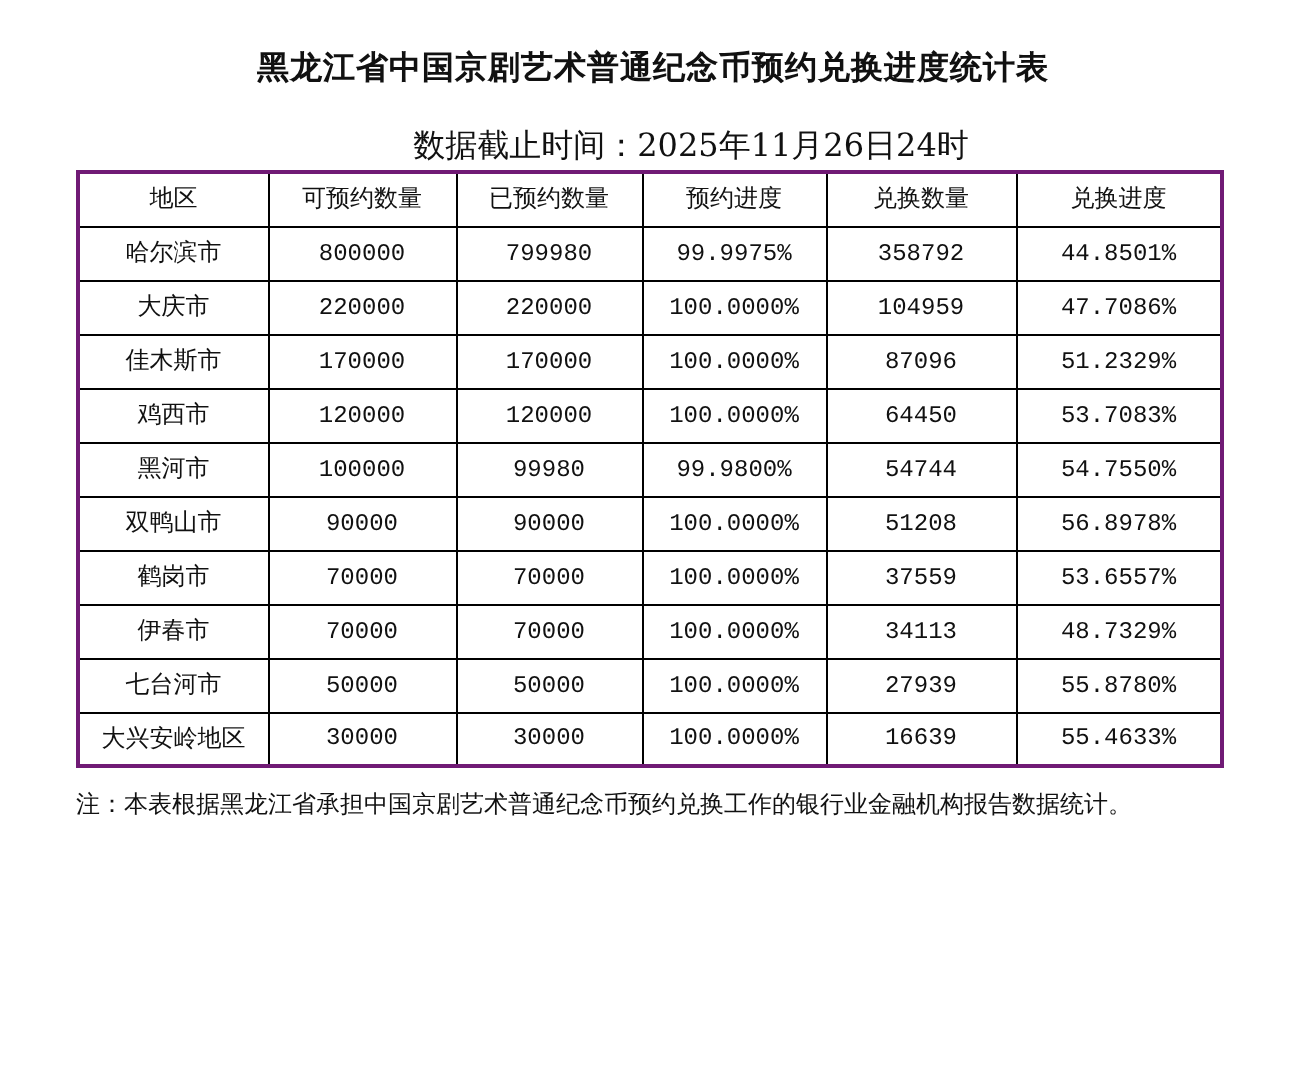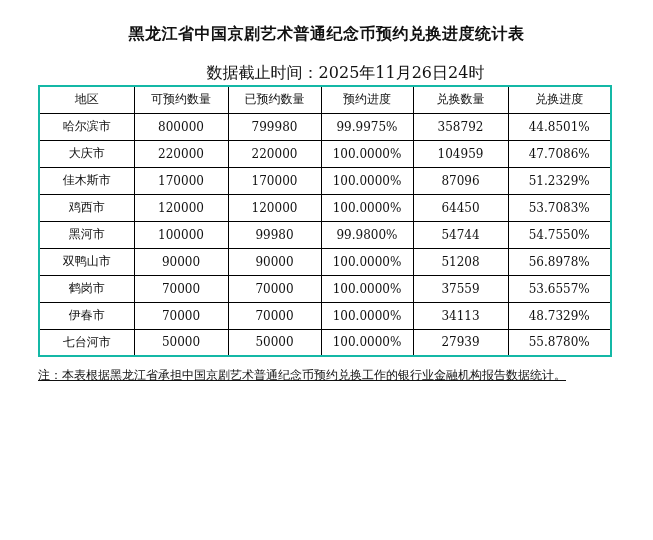--- a/index.html
+++ b/index.html
@@ -26,23 +26,24 @@
   }
   .meta-line {
     margin: 22px 0 0 38px;
     font-size: 16px;
     line-height: 14px;
     text-align: center;
   }
   table.stats {
     margin: 5px 0 0 38px;
     border-collapse: collapse;
-    border: 2px solid #14b8a6;
+    border: 2px solid #701a75;
     table-layout: fixed;
     width: 572px;
+    font-family: Liberation Mono, monospace;
   }
   table.stats th,
   table.stats td {
     border: 1px solid #000000;
     font-size: 12px;
     font-weight: normal;
     text-align: center;
     vertical-align: middle;
     height: 27px;
     padding: 0 2px;
@@ -52,21 +53,20 @@
   col.c0 { width: 95px; }
   col.c1 { width: 94px; }
   col.c2 { width: 93px; }
   col.c3 { width: 92px; }
   col.c4 { width: 95px; }
   col.c5 { width: 103px; }
   .footnote {
     margin: 11px 0 4px 38px;
     font-size: 12px;
     line-height: 14px;
-    text-decoration: underline;
   }
 </style>
 </head>
 <body>
 
 <div class="page">
 
   <div class="doc-title">黑龙江省中国京剧艺术普通纪念币预约兑换进度统计表</div>
 
   <div class="meta-line">数据截止时间：2025年11月26日24时</div>
@@ -156,18 +156,26 @@
           <td>48.7329%</td>
         </tr>
         <tr>
           <td>七台河市</td>
           <td>50000</td>
           <td>50000</td>
           <td>100.0000%</td>
           <td>27939</td>
           <td>55.8780%</td>
         </tr>
+        <tr>
+          <td>大兴安岭地区</td>
+          <td>30000</td>
+          <td>30000</td>
+          <td>100.0000%</td>
+          <td>16639</td>
+          <td>55.4633%</td>
+        </tr>
       </tbody>
   </table>
 
   <div class="footnote">注：本表根据黑龙江省承担中国京剧艺术普通纪念币预约兑换工作的银行业金融机构报告数据统计。</div>
 
 </div>
 
 </body></html>

